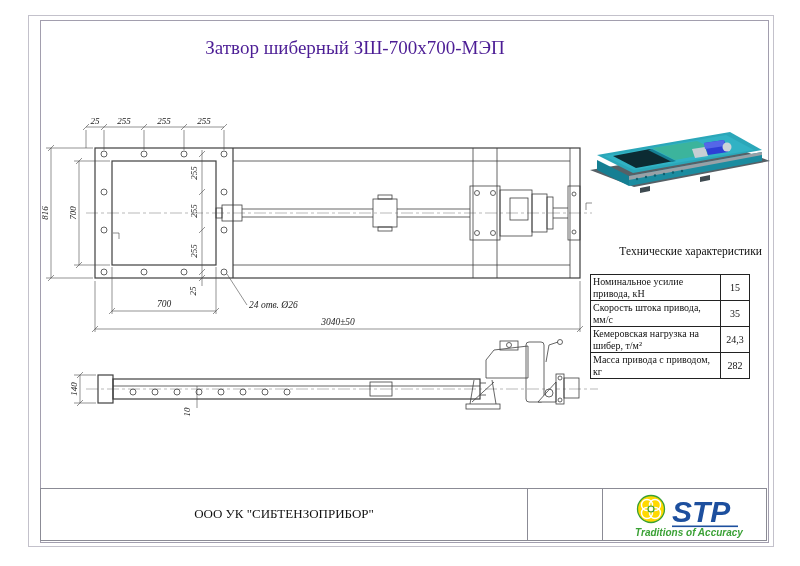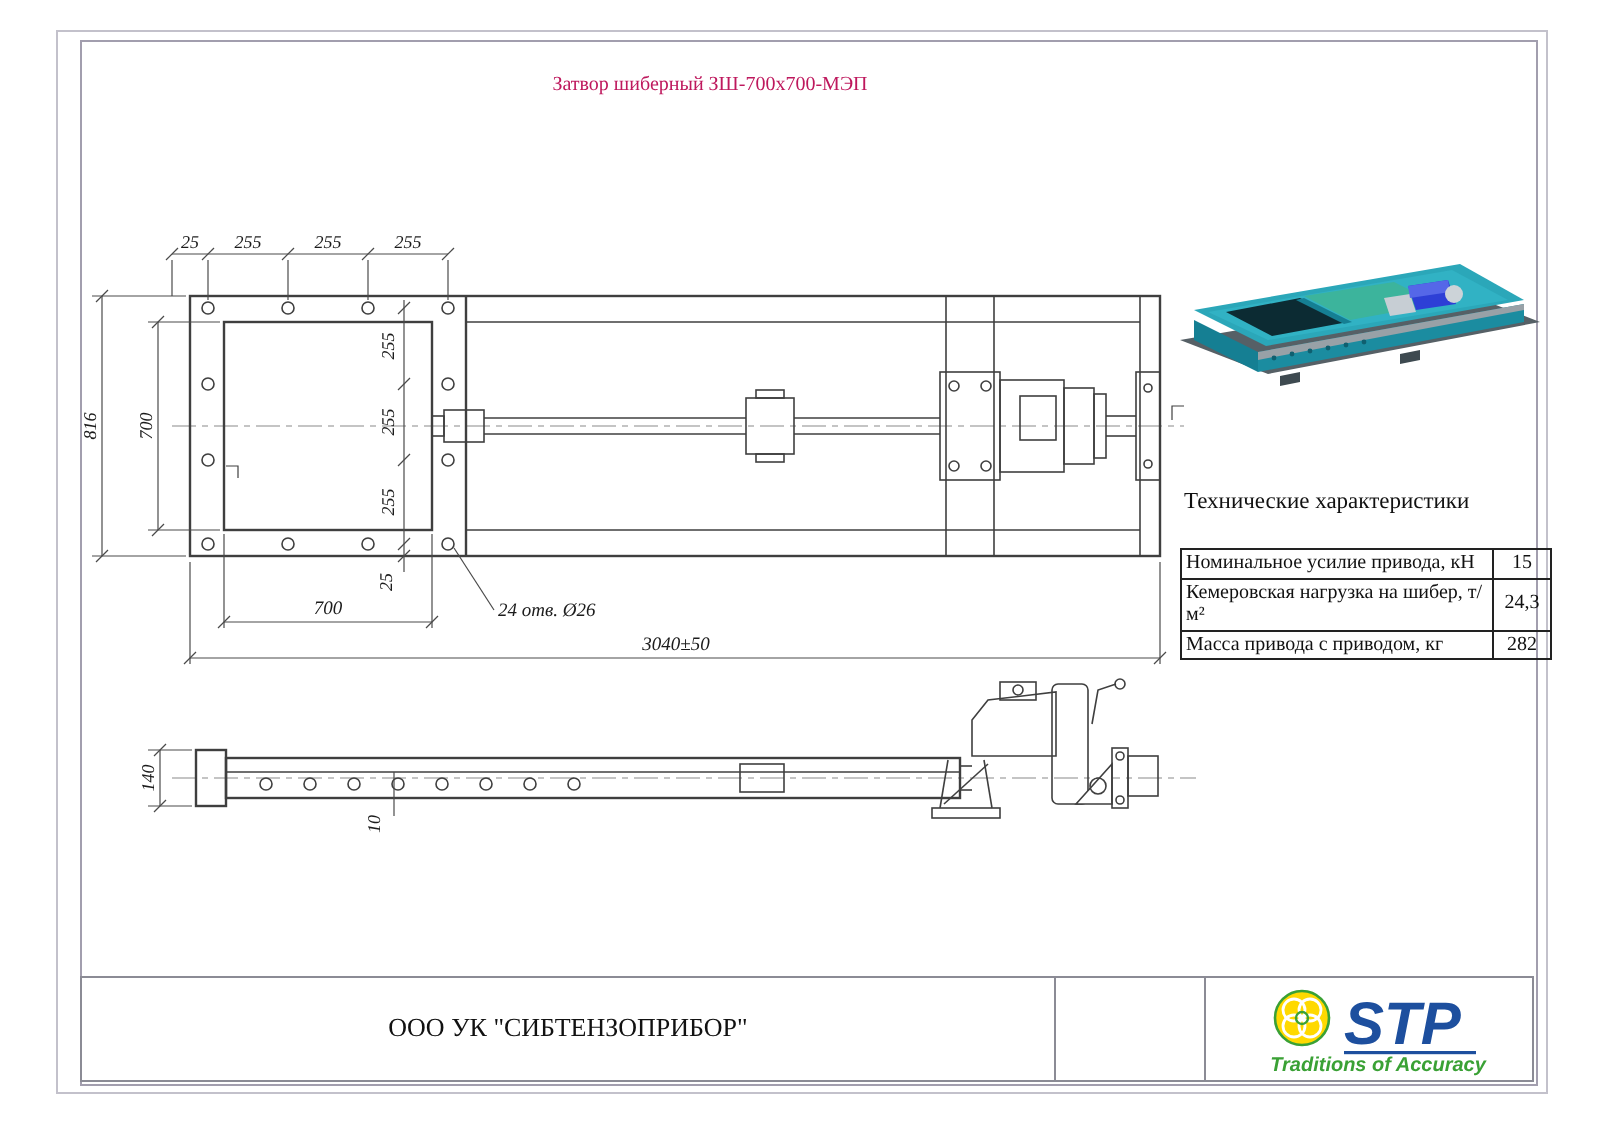--- a/index.html
+++ b/index.html
@@ -5,24 +5,24 @@
   html,body{margin:0;padding:0;}
   body{
     width:800px;height:566px;position:relative;background:#ffffff;
     font-family:"Liberation Serif",serif;color:#111;overflow:hidden;
   }
   .abs{position:absolute;}
   
   .frame-outer{left:28px;top:15px;width:744px;height:530px;border:1px solid #c3c1cb;}
   .frame-inner{left:40px;top:20px;width:727px;height:521px;border:1.6px solid #a29eae;}
   
-  .page-title{left:40px;top:37px;width:630px;text-align:center;font-size:10px;color:#be185d;}
-  
-  .specs-heading{left:592px;top:245px;width:170px;text-align:left;font-size:11.5px;}
-  table.specs{left:590px;top:274px;width:186px;border-collapse:collapse;font-size:10px;line-height:1.15;padding-left:37px;}
+  .page-title{left:40px;top:37px;width:630px;text-align:center;font-size:19px;color:#4c1d95;}
+  
+  .specs-heading{left:592px;top:245px;width:170px;text-align:right;font-size:11.5px;}
+  table.specs{left:590px;top:274px;width:160px;border-collapse:collapse;font-size:10px;line-height:1.15;padding-left:37px;}
   table.specs td{border:1px solid #222;padding:1px 2px;vertical-align:middle;}
   table.specs td.val{width:24px;text-align:center;}
   
   .footer-box{left:40px;top:488px;width:727px;height:53px;border:1px solid #8b8b95;box-sizing:border-box;}
   .footer-div1{left:527px;top:488px;width:0;height:53px;border-left:1px solid #8b8b95;}
   .footer-div2{left:602px;top:488px;width:0;height:53px;border-left:1px solid #8b8b95;}
   .footer-text{left:41px;top:489px;width:486px;height:51px;display:flex;flex-direction:column;justify-content:center;text-align:center;font-size:13px;line-height:16.5px;}
   
   svg{position:absolute;left:0;top:0;}
   .dim{font:italic 9px "Liberation Serif",serif;fill:#1c1c1c;}
@@ -235,20 +235,24 @@
 </svg>
 
 <div class="abs specs-heading">Технические характеристики</div>
 <table class="abs specs">
   <tbody>
     <tr>
       <td>Номинальное усилие привода, кН</td>
       <td class="val">15</td>
     </tr>
     <tr>
+      <td>Скорость штока привода, мм/с</td>
+      <td class="val">35</td>
+    </tr>
+    <tr>
       <td>Кемеровская нагрузка на шибер, т/м²</td>
       <td class="val">24,3</td>
     </tr>
     <tr>
       <td>Масса привода с приводом, кг</td>
       <td class="val">282</td>
     </tr>
   </tbody>
 </table>
 

